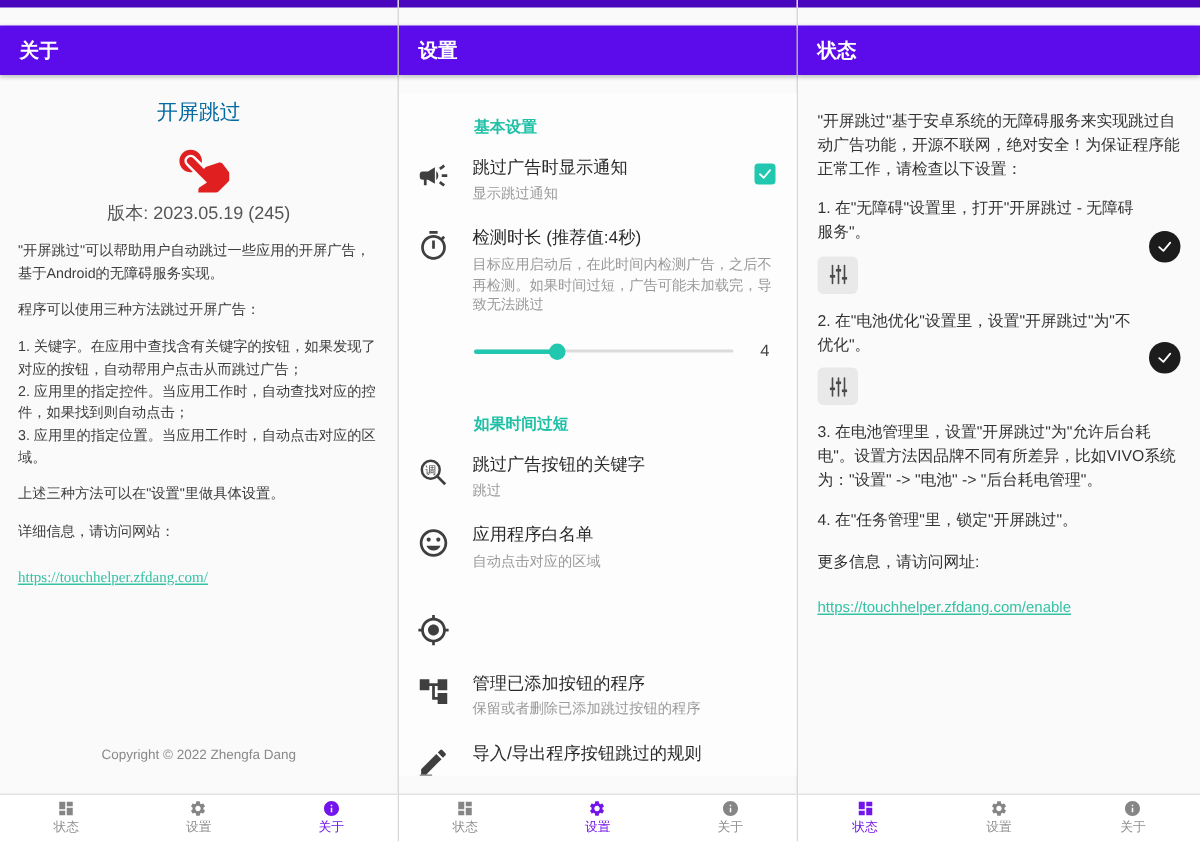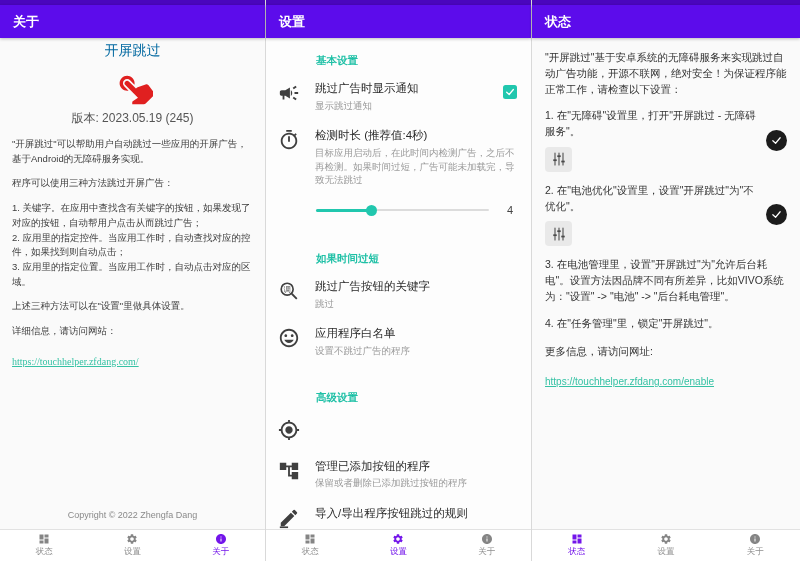--- a/index.html
+++ b/index.html
@@ -1,20 +1,20 @@
 <!DOCTYPE html>
 <html><head>
 <meta charset="utf-8">
 <style>
   * { margin:0; padding:0; box-sizing:border-box; }
   html,body { width:800px; height:561px; overflow:hidden;
     font-family:"Liberation Sans","DejaVu Sans",sans-serif; background:#fff; }
   .app { display:flex; width:800px; height:561px; }
   .panel { width:266px; height:561px; display:flex; flex-direction:column;
-    background:#fafafa; border-right:1px solid #d9d9d9; }
+    background:#fafafa; border-right:1px solid #d9d9d9;gap:12px; }
   .panel:last-child { border-right:none; width:268px; }
   .statusbar { height:5px; background:#4a06bd; flex-shrink:0; }
   .appbar { height:33px; background:#5c0ceb; color:#fff; display:flex;
     align-items:center; padding:0 13px; font-size:13px; font-weight:bold;
     flex-shrink:0; box-shadow:0 1px 3px rgba(0,0,0,.25); z-index:2; }
   .pbody { flex:1; overflow:hidden; display:flex; flex-direction:column; }
   
   .bottomnav { height:32px; background:#fff; border-top:1px solid #e2e2e2;
     display:flex; align-items:center; flex-shrink:0; }
   .navitem { flex:1; display:flex; flex-direction:column; align-items:center;
@@ -249,26 +249,25 @@
           <div class="pref-sub">跳过</div>
         </div>
       </div>
 
       <div class="pref-item">
         <span class="pref-icon"><svg>
               <use href="#i-smiley"></use>
             </svg></span>
         <div class="pref-text">
           <div class="pref-title">应用程序白名单</div>
-          <div class="pref-sub">设置不跳过广告的程序</div>
+          <div class="pref-sub">自动点击对应的区域</div>
         </div>
       </div>
 
       <div class="divider"></div>
-      <div class="section-title">高级设置</div>
 
       <div class="pref-item">
         <span class="pref-icon"><svg>
               <use href="#i-crosshair"></use>
             </svg></span>
       </div>
 
       <div class="pref-item">
         <span class="pref-icon"><svg>
               <use href="#i-tree"></use>

